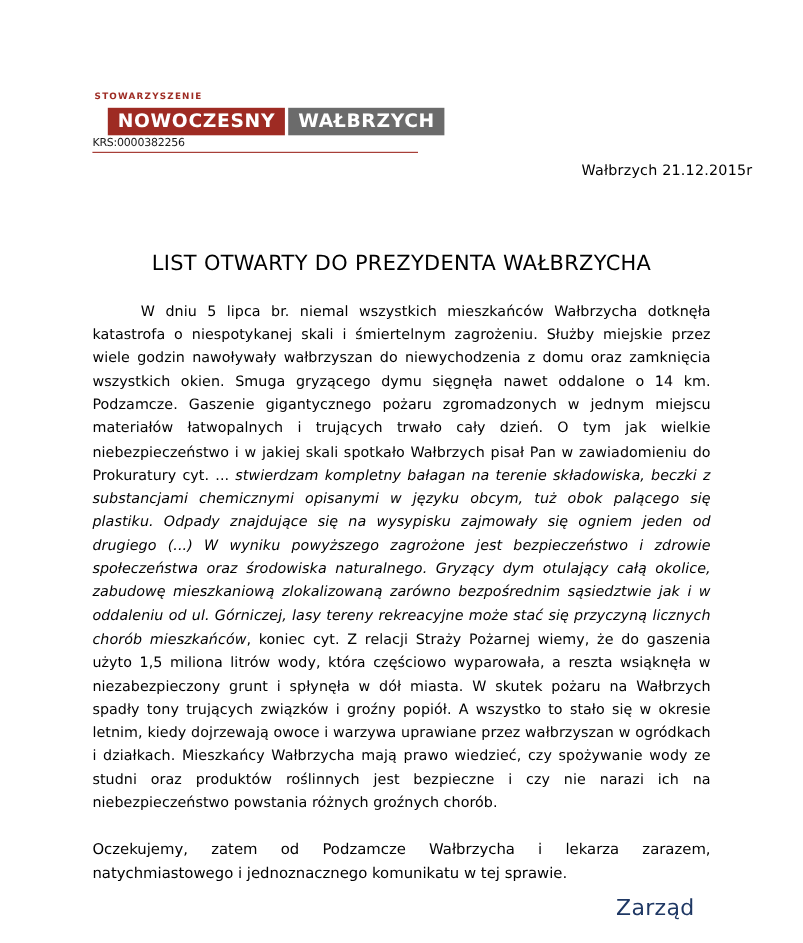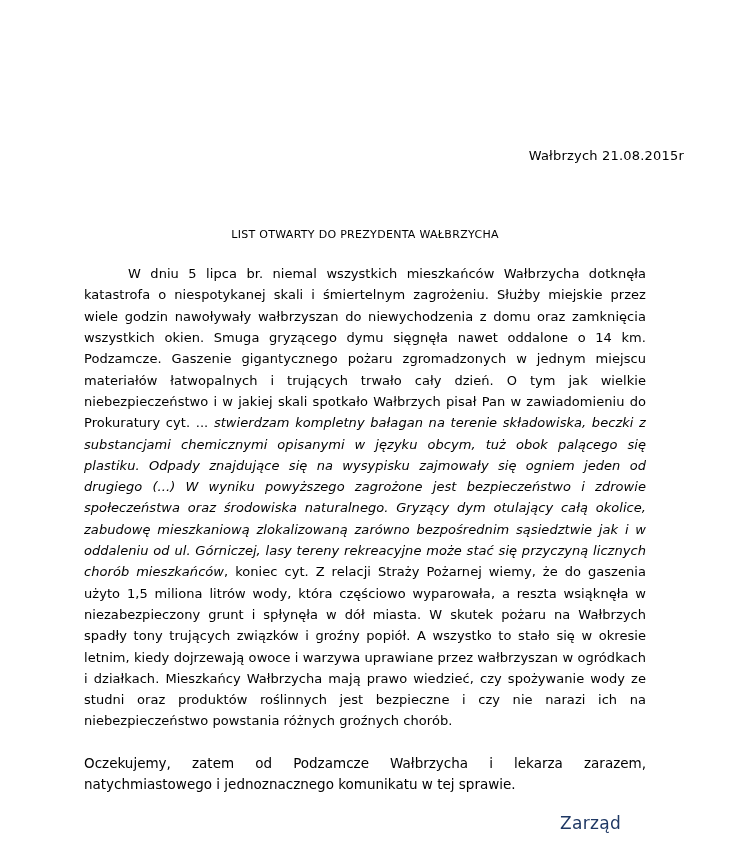--- a/index.html
+++ b/index.html
@@ -90,21 +90,21 @@
 
   
   .letter-body {
     position: absolute;
     left: 84px;
     top: 228px;
     width: 562px;
   }
   .letter-title {
     text-align: center;
-    font-size: 11px;
+    font-size: 19px;
     letter-spacing: 0.3px;
     margin: 0 0 22px 0;
     line-height: 1.2;
   }
   .para {
     font-size: 13px;
     line-height: 21.3px;
     text-align: justify;
     text-justify: inter-word;
     margin: 0;
@@ -123,32 +123,41 @@
     font-size: 13.5px;
     line-height: 21.3px;
     text-align: justify;
     text-justify: inter-word;
     margin: 0;
   }
   .signature {
     position: absolute;
     left: 560px;
     top: 813px;
-    font-size: 17px;
+    font-size: 20px;
     color: #1f3864;
     letter-spacing: 0.3px;
   }
 </style>
 </head>
 <body>
 
 <div class="page">
 
+  <div class="letterhead">
+    <div class="assoc-word">STOWARZYSZENIE</div>
+    <div class="logo-bar">
+      <div class="logo-red">NOWOCZESNY</div>
+      <div class="logo-gray">WAŁBRZYCH</div>
+    </div>
+    <div class="krs">KRS:0000382256</div>
+    <div class="krs-rule"></div>
+  </div>
 
-  <div class="date-line">Wałbrzych 21.08.2015r</div>
+  <div class="date-line">Wałbrzych 21.12.2015r</div>
 
   <div class="letter-body">
     <div class="letter-title">LIST OTWARTY DO PREZYDENTA WAŁBRZYCHA</div>
 
     <p class="para first"><span>W dniu 5 lipca br. niemal wszystkich mieszkańców Wałbrzycha dotknęła katastrofa o niespotykanej skali i śmiertelnym zagrożeniu. Służby miejskie przez wiele godzin nawoływały wałbrzyszan do niewychodzenia z domu oraz zamknięcia wszystkich okien. Smuga gryzącego dymu sięgnęła nawet oddalone o 14 km. Podzamcze. Gaszenie gigantycznego pożaru zgromadzonych w jednym miejscu materiałów łatwopalnych i trujących trwało cały dzień. O tym jak wielkie niebezpieczeństwo i w jakiej skali spotkało Wałbrzych pisał Pan w zawiadomieniu do Prokuratury cyt. ... </span><span class="quote">stwierdzam kompletny bałagan na terenie składowiska, beczki z substancjami chemicznymi opisanymi w języku obcym, tuż obok palącego się plastiku. Odpady znajdujące się na wysypisku zajmowały się ogniem jeden od drugiego (...) W wyniku powyższego zagrożone jest bezpieczeństwo i zdrowie społeczeństwa oraz środowiska naturalnego. Gryzący dym otulający całą okolice, zabudowę mieszkaniową zlokalizowaną zarówno bezpośrednim sąsiedztwie jak i w oddaleniu od ul. Górniczej, lasy tereny rekreacyjne może stać się przyczyną licznych chorób mieszkańców</span><span>, koniec cyt. Z relacji Straży Pożarnej wiemy, że do gaszenia użyto 1,5 miliona litrów wody, która częściowo wyparowała, a reszta wsiąknęła w niezabezpieczony grunt i spłynęła w dół miasta. W skutek pożaru na Wałbrzych spadły tony trujących związków i groźny popiół. A wszystko to stało się w okresie letnim, kiedy dojrzewają owoce i warzywa uprawiane przez wałbrzyszan w ogródkach i działkach. Mieszkańcy Wałbrzycha mają prawo wiedzieć, czy spożywanie wody ze studni oraz produktów roślinnych jest bezpieczne i czy nie narazi ich na niebezpieczeństwo powstania różnych groźnych chorób.</span></p>
 
     <div class="para-gap"></div>
 
     <p class="closing">Oczekujemy, zatem od Podzamcze Wałbrzycha i lekarza zarazem, natychmiastowego i jednoznacznego komunikatu w tej sprawie.</p>
   </div>

